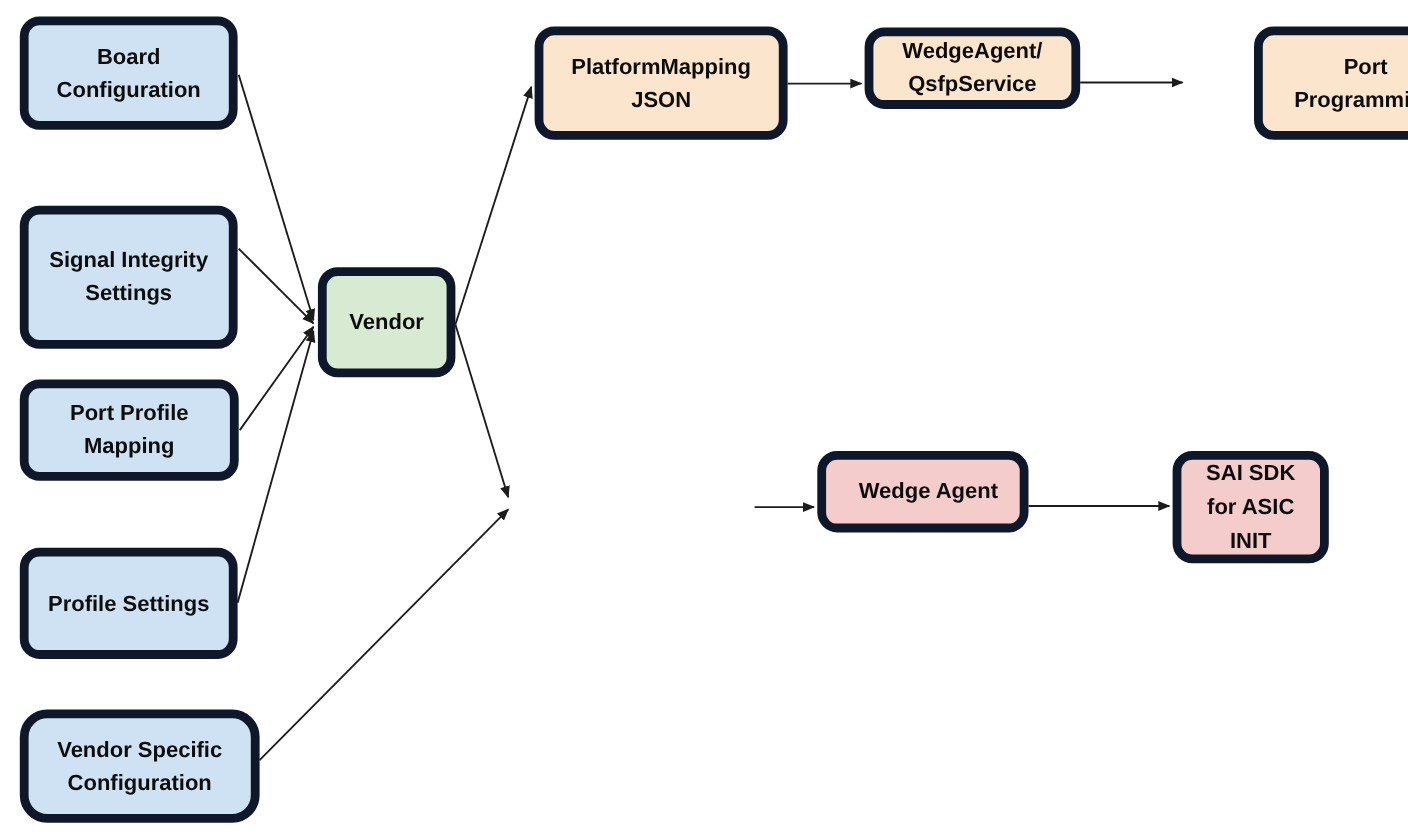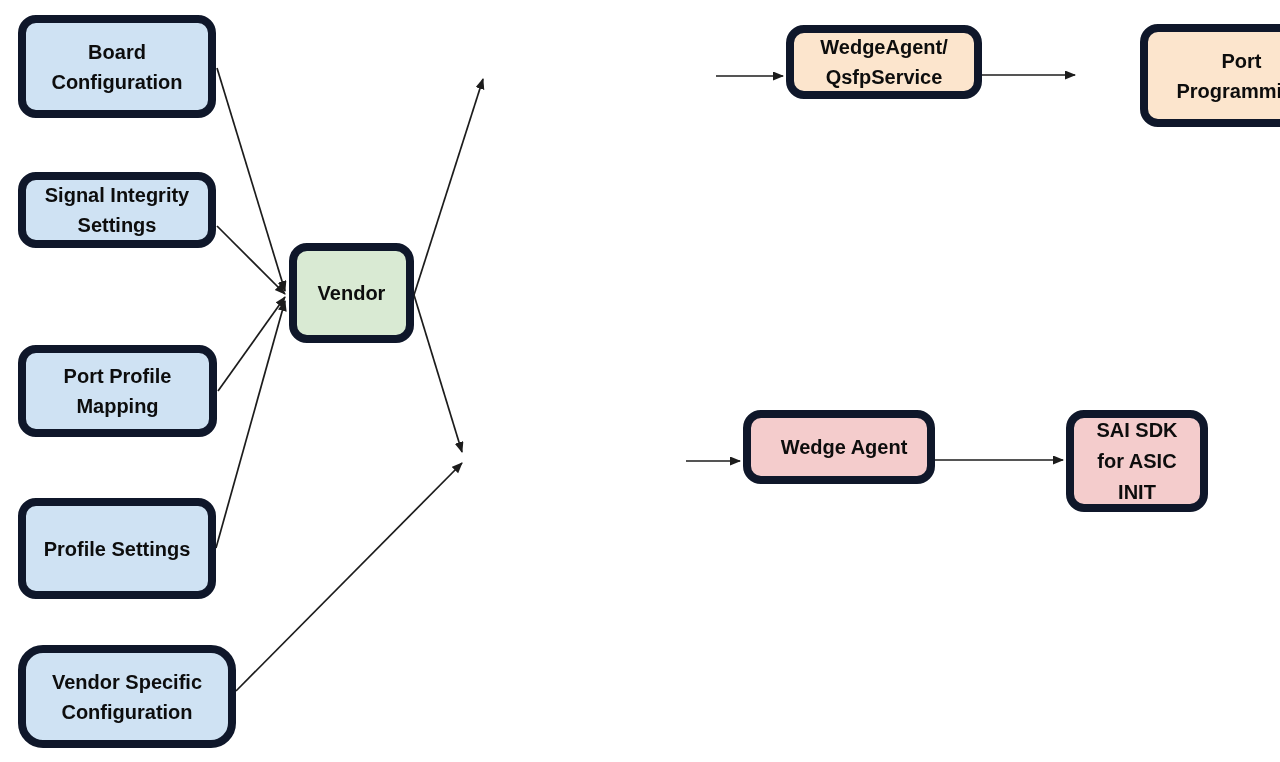--- a/index.html
+++ b/index.html
@@ -65,33 +65,35 @@
       <line x1="716" y1="76" x2="783" y2="76" marker-end="url(#arrow)"></line>
       <line x1="982" y1="75" x2="1075" y2="75" marker-end="url(#arrow)"></line>
       <line x1="686" y1="461" x2="740" y2="461" marker-end="url(#arrow)"></line>
       <line x1="935" y1="460" x2="1063" y2="460" marker-end="url(#arrow)"></line>
     </g>
   </svg>
 
   <div class="node fill-input" style="left:18px;  top:15px;  width:198px; height:103px;">Board
 Configuration</div>
 
-  <div class="node fill-input" style="left:18px;  top:172px; width:198px; height:76px;">Signal Integrity
+  <div class="node fill-input" style="left:18px;  top:187px; width:198px; height:130px;">Signal Integrity
 Settings</div>
 
   <div class="node fill-input" style="left:18px;  top:345px; width:199px; height:92px;">Port Profile
 Mapping</div>
 
   <div class="node fill-input" style="left:18px;  top:498px; width:198px; height:101px;">Profile Settings</div>
 
   <div class="node fill-input" style="left:18px;  top:645px; width:218px; height:103px;border-radius:25px;">Vendor Specific
 Configuration</div>
 
   <div class="node fill-parser" style="left:289px; top:243px; width:125px; height:100px;">Vendor</div>
 
+  <div class="node fill-platform" style="left:486px; top:24px; width:230px; height:103px;">PlatformMapping
+JSON</div>
 
   <div class="node fill-platform" style="left:786px; top:25px; width:196px; height:74px;">WedgeAgent/
 QsfpService</div>
 
   <div class="node fill-platform" style="left:1140px; top:24px; width:203px; height:103px;">Port
 Programming</div>
 
 
   <div class="node fill-config" style="left:743px; top:410px; width:192px; height:74px;padding-left:18px;">Wedge Agent</div>
 

